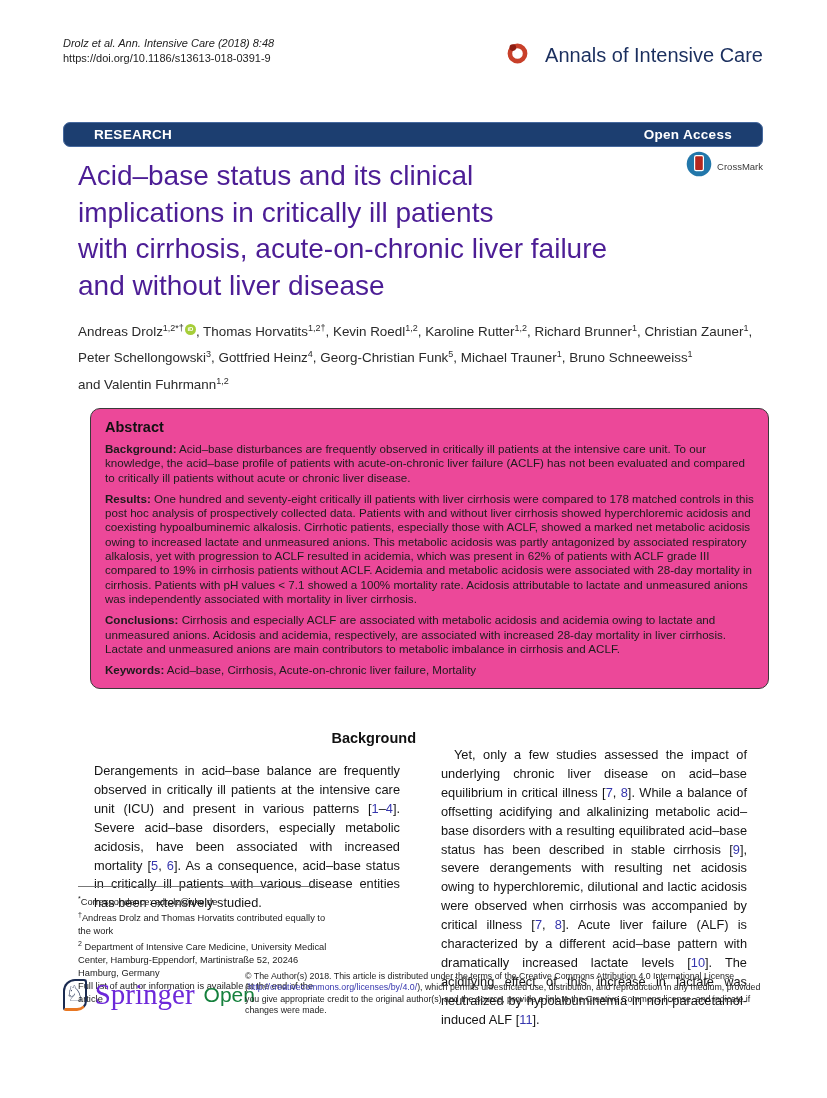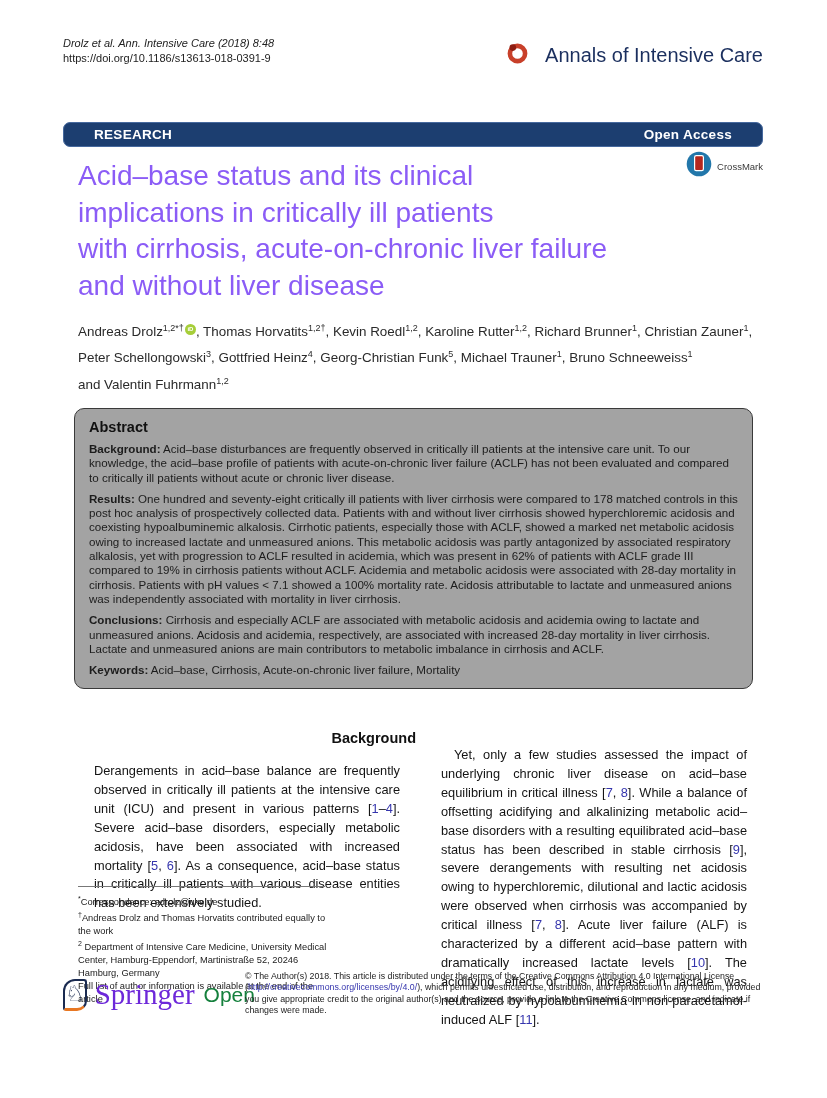--- a/index.html
+++ b/index.html
@@ -22,31 +22,31 @@
     display:flex; justify-content:space-between; align-items:center; padding:0 30px;
     color:#ffffff; font-weight:bold; font-size:13.5px; letter-spacing:0.3px; }
 
   
   .crossmark { position:absolute; top:151px; right:64px;
     display:flex; align-items:center; gap:5px;justify-content:center; }
   .cm-text { font-size:9.5px; color:#3a3a3a; }
 
   
   .title { position:absolute; top:158px; left:78px; width:640px; margin:0;
-    font-size:28px; line-height:36.5px; font-weight:normal; color:#8b5cf6; }
+    font-size:28px; line-height:36.5px; font-weight:normal; color:#4c1d95; }
   .authors { position:absolute; top:317px; left:78px; width:682px;
     font-size:13.4px; line-height:22px; color:#2a2a2a; }
   .authors sup { font-size:9px; }
   .orcid { display:inline-block; width:11px; height:11px; border-radius:50%;
     background:#a6ce39; vertical-align:super; margin-left:1px;
     font-size:6px; color:#fff; text-align:center; line-height:11px; font-weight:bold; }
 
   
-  .abstract { position:absolute; top:408px; left:74px; width:679px; box-sizing:border-box;
-    border:1.4px solid #3a3a3a; border-radius:10px; padding:10px 14px 11px; background:#a3a3a3; }
+  .abstract { position:absolute; top:408px; left:90px; width:679px; box-sizing:border-box;
+    border:1.4px solid #3a3a3a; border-radius:10px; padding:10px 14px 11px; background:#ec4899; }
   .abstract h2 { margin:0 0 7px; font-size:14.5px; color:#111; }
   .abstract p { margin:0 0 7px; font-size:11.6px; line-height:14.3px; color:#1c1c1c; }
   .abstract p:last-child { margin-bottom:0; }
   .abstract b { font-weight:bold; }
 
   
   .columns { position:absolute; top:730px; left:78px; width:686px; display:flex; gap:9px; }
   .col { width:338px; }
   .col h3 { margin:0 0 6px; font-size:14.5px; color:#111;text-align:right; }
   .serif { font-family:Liberation Sans, sans-serif; font-size:12.8px; line-height:18.9px;

